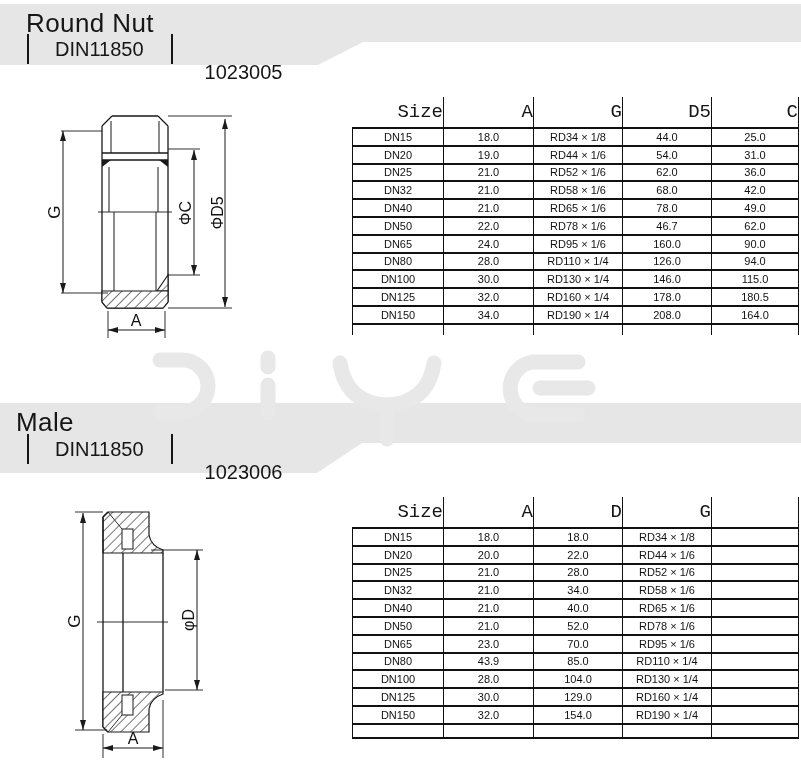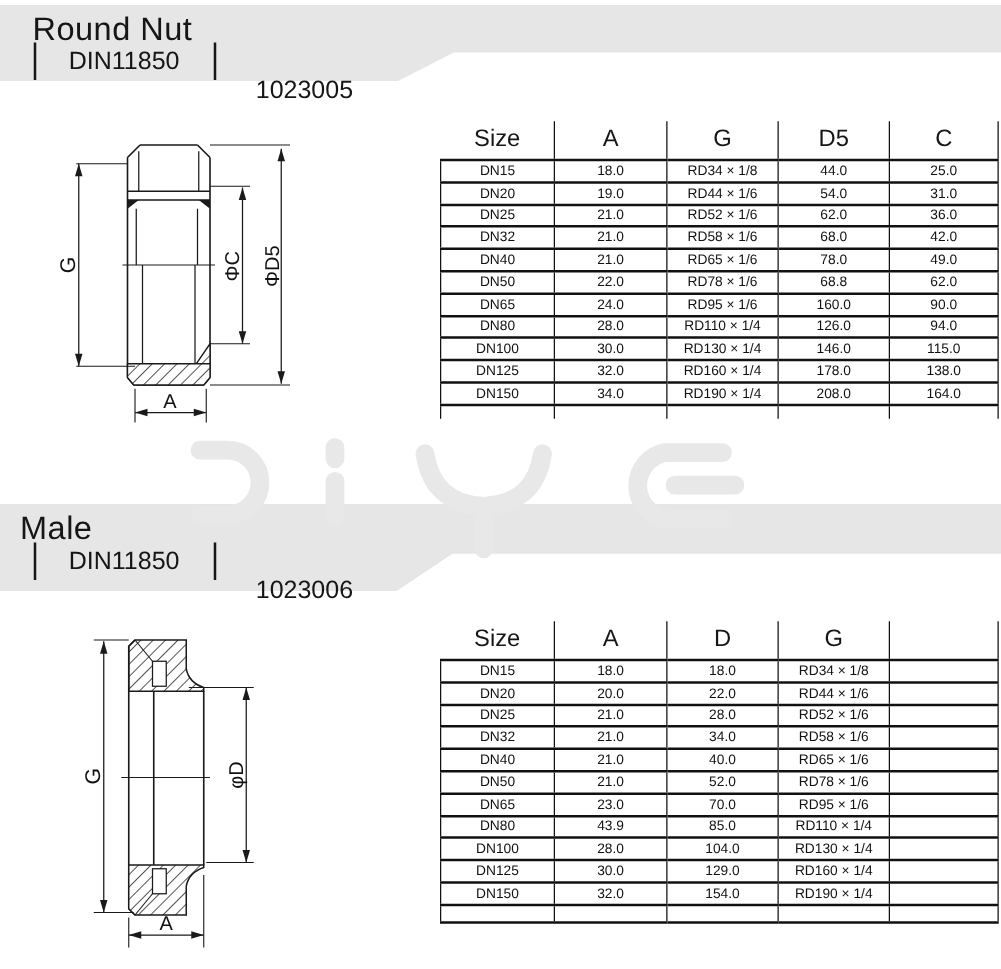--- a/index.html
+++ b/index.html
@@ -30,21 +30,21 @@
   .sub .std { margin: 0 6px 0 5px; }
   .sub .code { margin-left: 11px; margin-top: 46px; }
 
   .dtable { position: absolute; left: 352px; width: 446px;
     border-collapse: collapse; table-layout: fixed; z-index: 2; }
   #table1 { top: 97px; }
   #table2 { top: 497px; }
   .dtable th {
     height: 31px; font-weight: normal; font-size: 19px;
     border: 1.5px solid #111; border-top: none; border-bottom-width: 2px;
-    text-align: center; vertical-align: middle;
+    text-align: right; vertical-align: middle; font-family: Liberation Mono, monospace;
   }
   .dtable th:first-child { border-left: none; }
   .dtable td {
     height: 17.8px; font-size: 11px; color: #111;
     border: 1.5px solid #111; border-top-width: 2px; border-bottom-width: 2px;
     text-align: center; vertical-align: middle; padding: 0;
   }
   tr.trailing1 td { height: 11px; border-bottom: none; }
   tr.trailing2 td { height: 14px; }
 
@@ -217,21 +217,21 @@
         <td>DN40</td>
         <td>21.0</td>
         <td>RD65 × 1/6</td>
         <td>78.0</td>
         <td>49.0</td>
       </tr>
       <tr>
         <td>DN50</td>
         <td>22.0</td>
         <td>RD78 × 1/6</td>
-        <td>68.8</td>
+        <td>46.7</td>
         <td>62.0</td>
       </tr>
       <tr>
         <td>DN65</td>
         <td>24.0</td>
         <td>RD95 × 1/6</td>
         <td>160.0</td>
         <td>90.0</td>
       </tr>
       <tr>
@@ -246,21 +246,21 @@
         <td>30.0</td>
         <td>RD130 × 1/4</td>
         <td>146.0</td>
         <td>115.0</td>
       </tr>
       <tr>
         <td>DN125</td>
         <td>32.0</td>
         <td>RD160 × 1/4</td>
         <td>178.0</td>
-        <td>138.0</td>
+        <td>180.5</td>
       </tr>
       <tr>
         <td>DN150</td>
         <td>34.0</td>
         <td>RD190 × 1/4</td>
         <td>208.0</td>
         <td>164.0</td>
       </tr>
     </tbody>
   <tbody>

